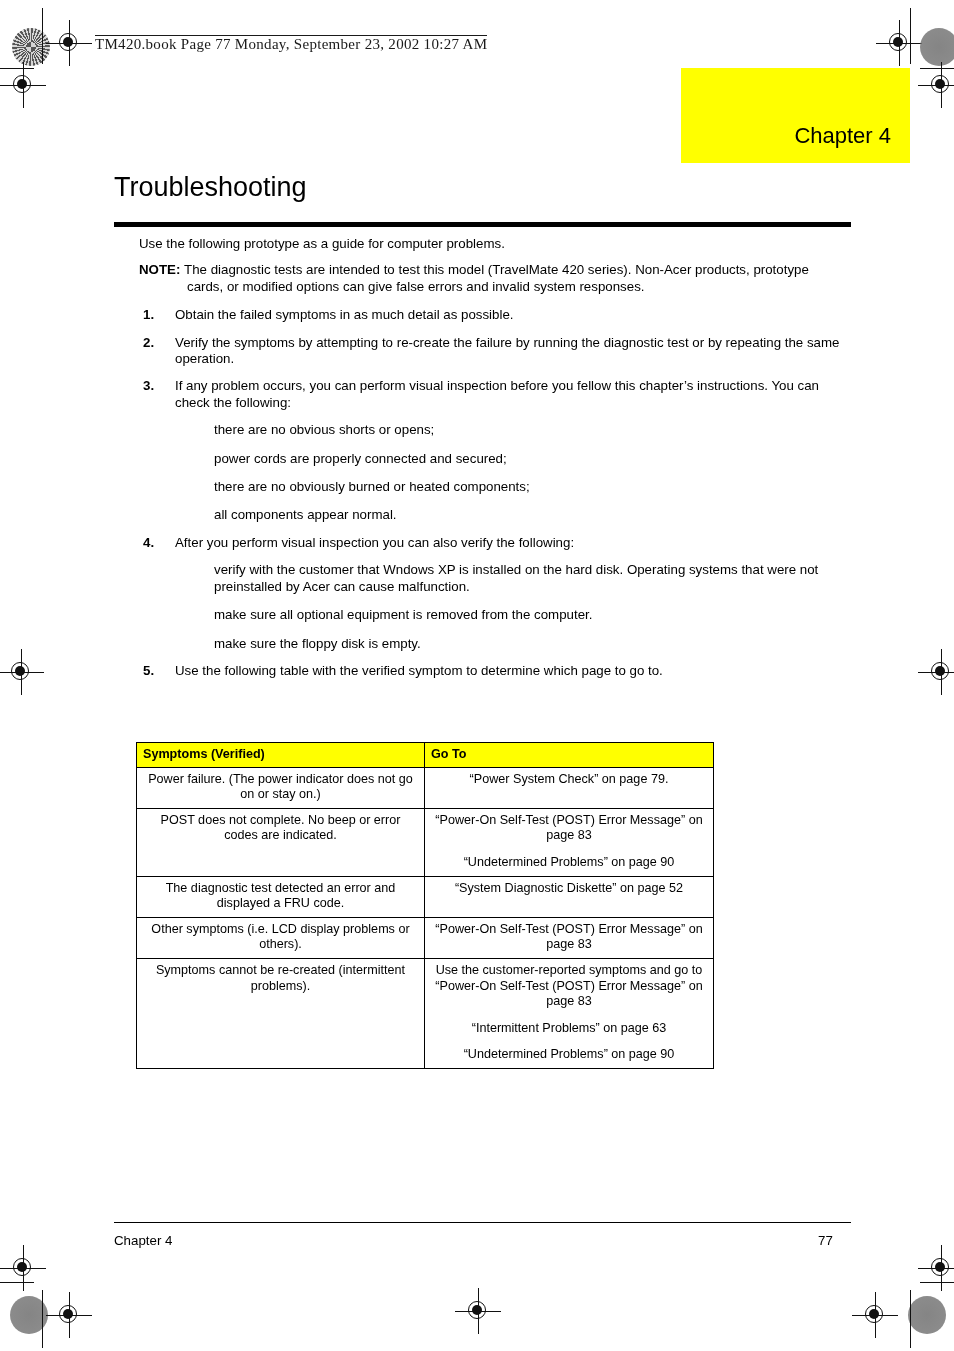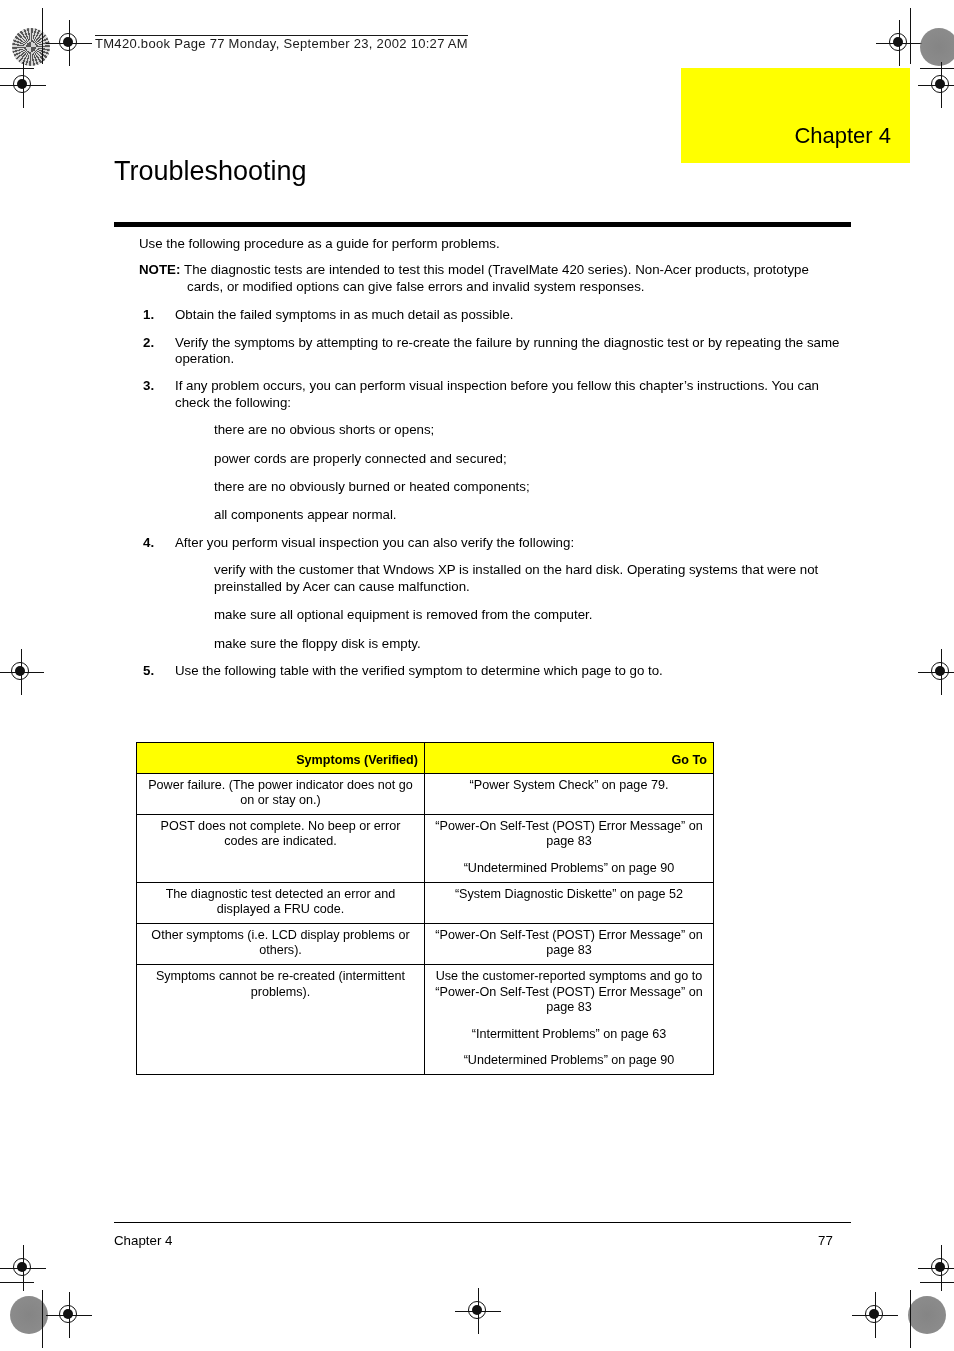--- a/index.html
+++ b/index.html
@@ -77,22 +77,22 @@
     left: 0; top: 0;
     width: 954px;
     height: 1351px;
   }
 
   
   .running-head {
     position: absolute;
     left: 95px;
     top: 36px;
-    font-family: Liberation Sans, sans-serif;
-    font-size: 13px;
+    font-family: Liberation Serif, serif;
+    font-size: 15px;
     letter-spacing: 0.3px;
     white-space: nowrap;
     color: #1a1a1a;
   }
   .running-head .overbar {
     border-top: 1px solid #1a1a1a;
     padding-top: 0px;
   }
 
   
@@ -110,21 +110,21 @@
     bottom: 14px;
     font-size: 22px;
     color: #000;
     white-space: nowrap;
   }
 
   
   .chapter-title {
     position: absolute;
     left: 114px;
-    top: 156px;
+    top: 172px;
     font-size: 27px;
     letter-spacing: 0px;
     color: #000;
   }
   .title-rule {
     position: absolute;
     left: 114px;
     top: 222px;
     width: 737px;
     height: 5px;
@@ -194,23 +194,23 @@
   }
   .symptom-table th,
   .symptom-table td {
     border: 1.3px solid #000;
     vertical-align: top;
     padding: 4px 6px 5px 6px;
   }
   .symptom-table th {
     background: #ffff00;
     font-weight: bold;
-    text-align: right;
+    text-align: left;
     font-size: 12.6px;
-    padding-top: 10px;
+    padding-top: 4px;
     padding-bottom: 4px;
   }
   .symptom-table col.c1 { width: 288px; }
   .symptom-table col.c2 { width: 289px; }
   .cell-line {
     display: block;
     text-align: center;
   }
   .cell-line + .cell-line {
     margin-top: 11px;
@@ -335,21 +335,21 @@
 
   <div class="chapter-banner">
     <div class="chapter-banner-label">Chapter 4</div>
   </div>
 
   <div class="chapter-title">Troubleshooting</div>
   <div class="title-rule"></div>
 
   <div class="content">
 
-    <p class="para">Use the following procedure as a guide for perform problems.</p>
+    <p class="para">Use the following prototype as a guide for computer problems.</p>
 
     <p class="note-para">
       <span class="note-label">NOTE:</span><span>&nbsp;</span><span>The diagnostic tests are intended to test this model (TravelMate 420 series).  Non-Acer products, prototype cards, or modified options can give false errors and invalid system responses.</span>
     </p>
 
     <ol class="olist">
 
       <li class="olist-item">
         <span class="olist-num">1.</span>
         <span>Obtain the failed symptoms in as much detail as possible.</span>

